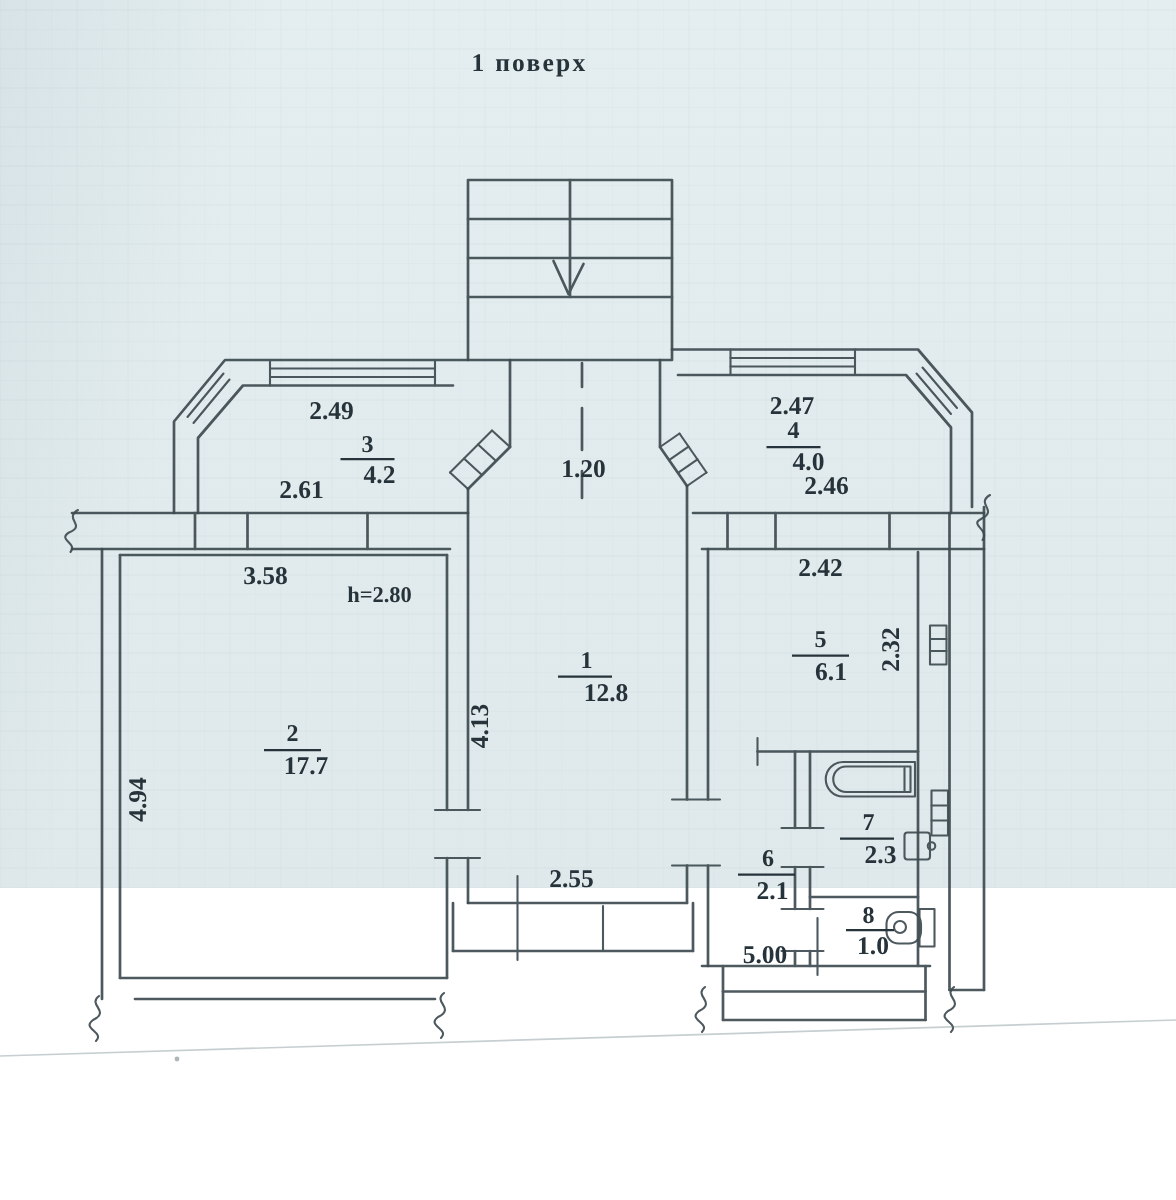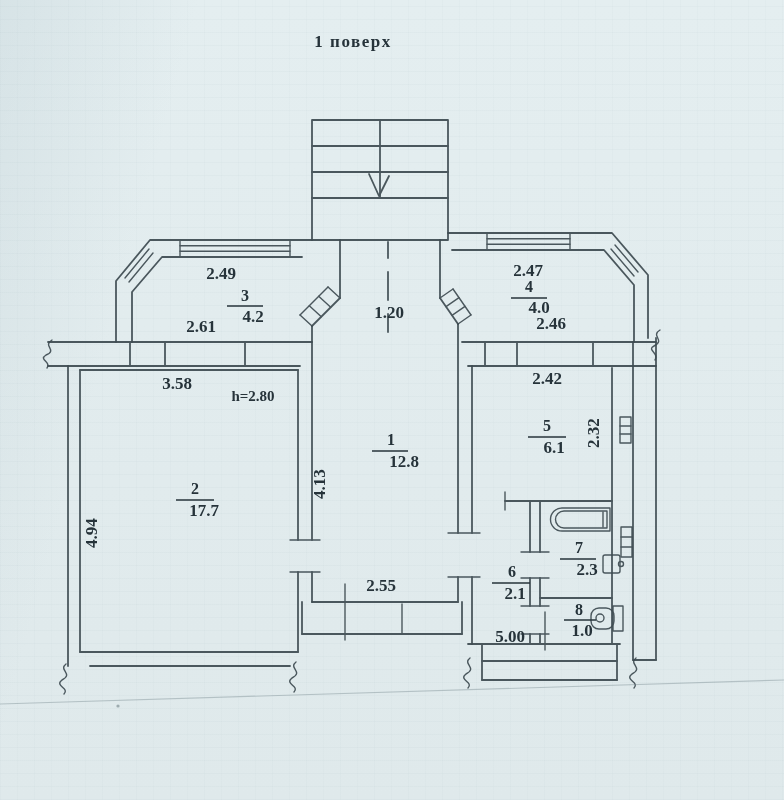--- a/index.html
+++ b/index.html
@@ -1,21 +1,21 @@
 <!DOCTYPE html>
 <html><head>
 <meta charset="utf-8">
 <style>
   html,body{margin:0;padding:0;}
   body{
     width:784px;height:800px;overflow:hidden;
     font-family:"Liberation Serif", serif;
   }
   .paper{
-    position:relative;width:784px;height:800px;
+    position:relative;width:784px;height:592px;
     background:
       linear-gradient(105deg, rgba(184,202,208,0.30), rgba(230,240,242,0) 20%),
       linear-gradient(0deg, #dfe9eb, #e4eef0);
   }
   .paper::before{
     content:"";position:absolute;inset:0;pointer-events:none;
     background:
       repeating-linear-gradient(0deg, rgba(140,165,172,0.055) 0 1px, transparent 1px 13px),
       repeating-linear-gradient(90deg, rgba(140,165,172,0.04) 0 1px, transparent 1px 17px);
   }

